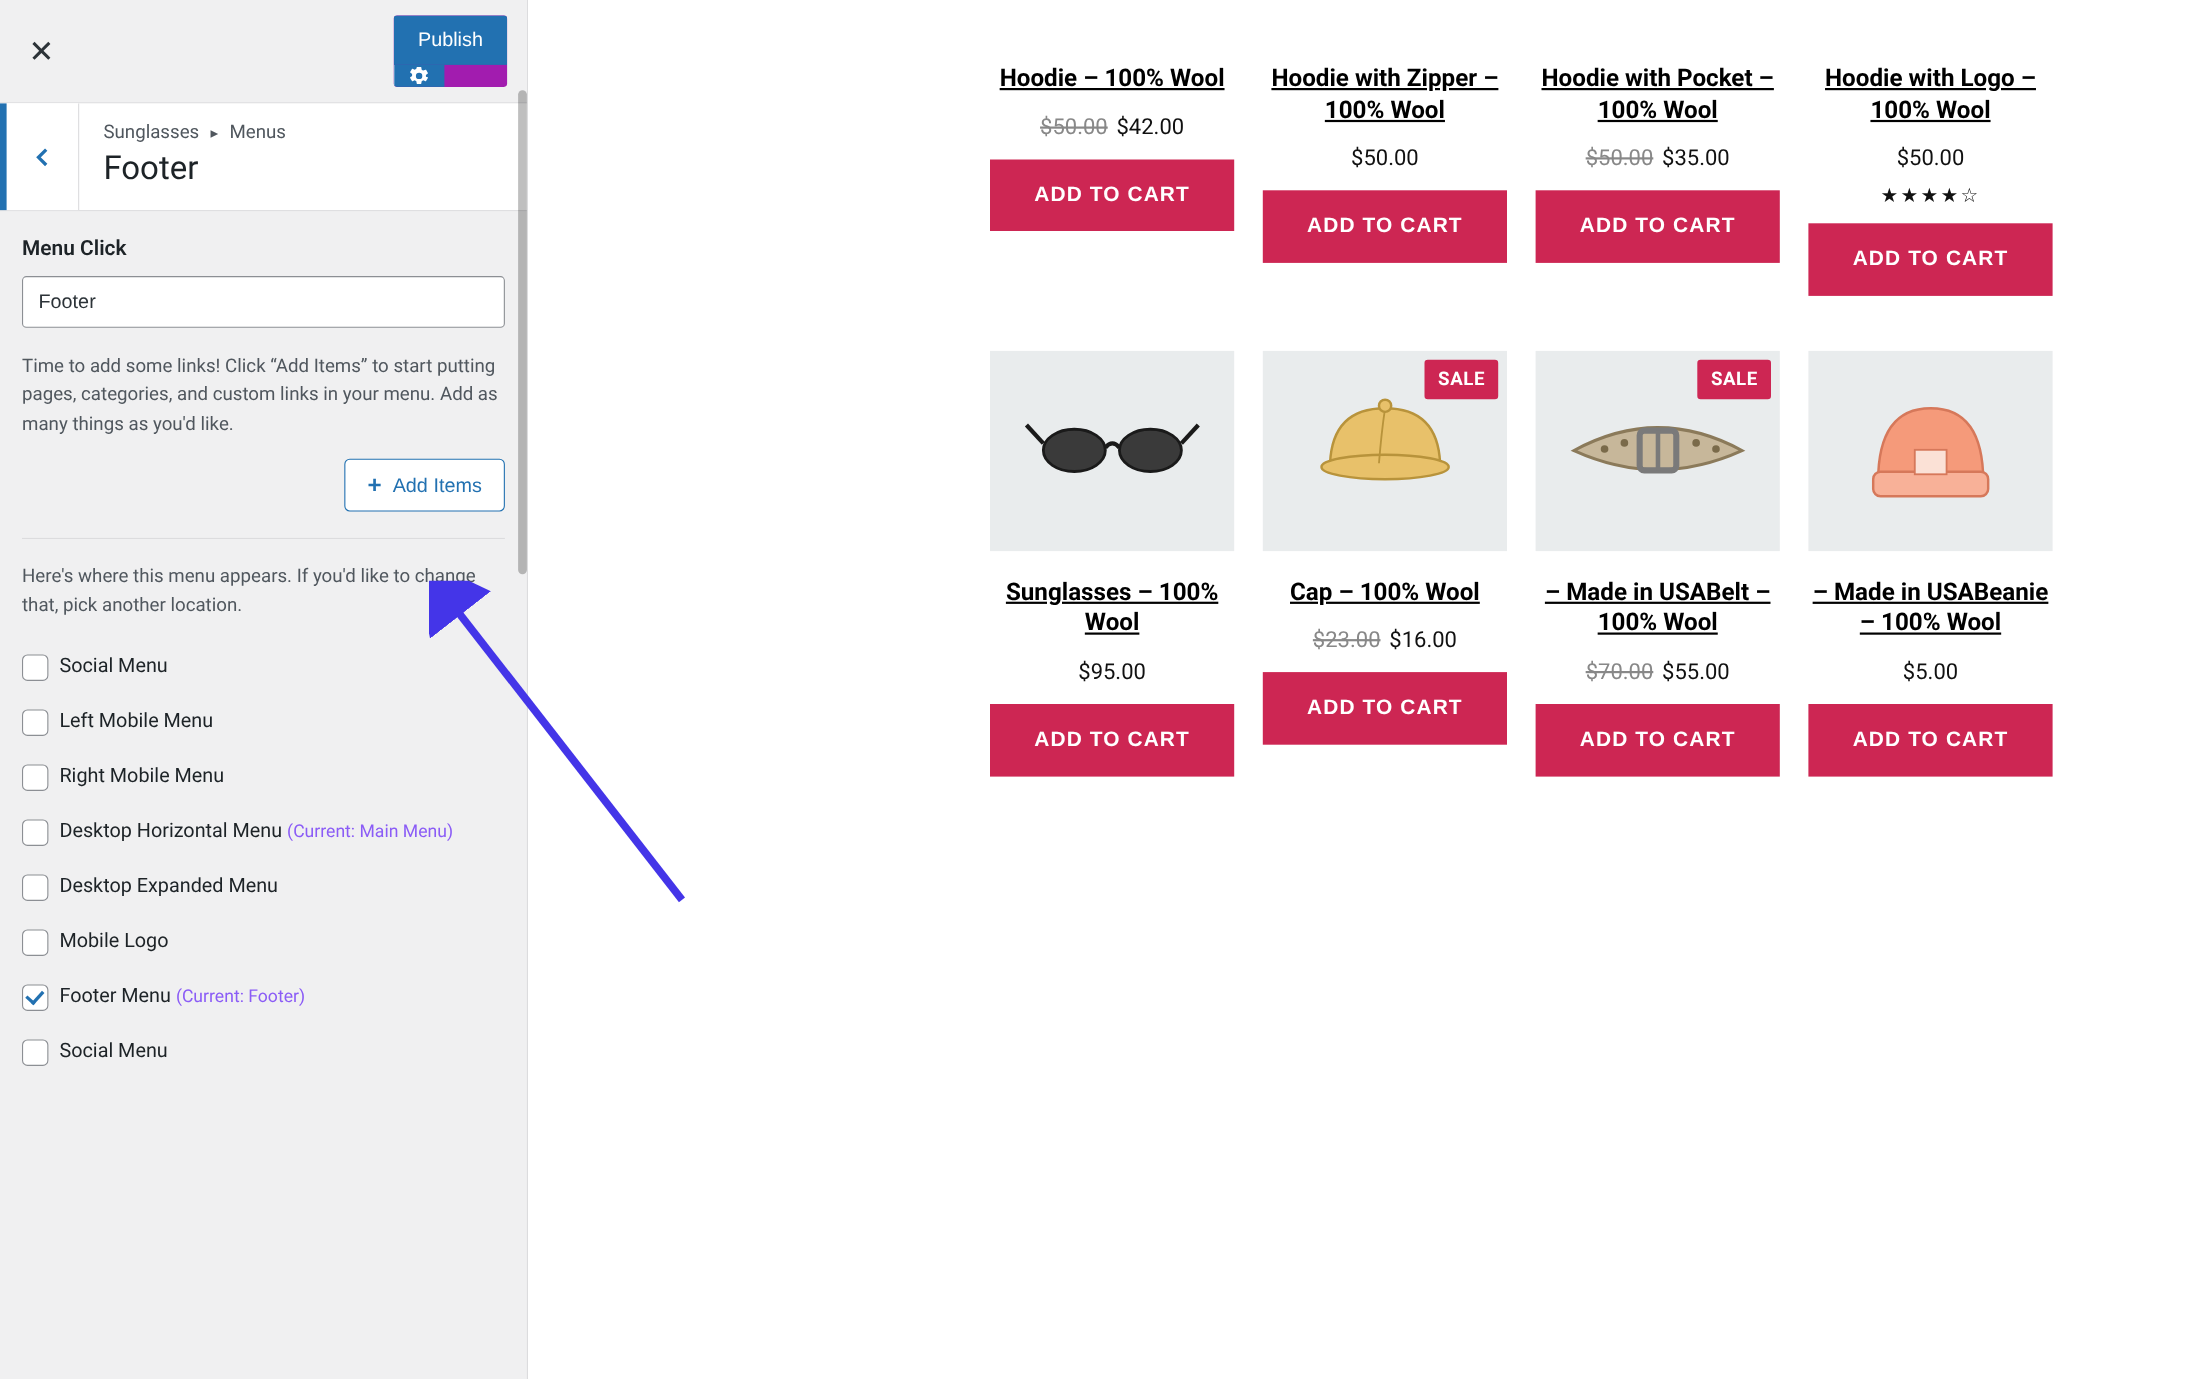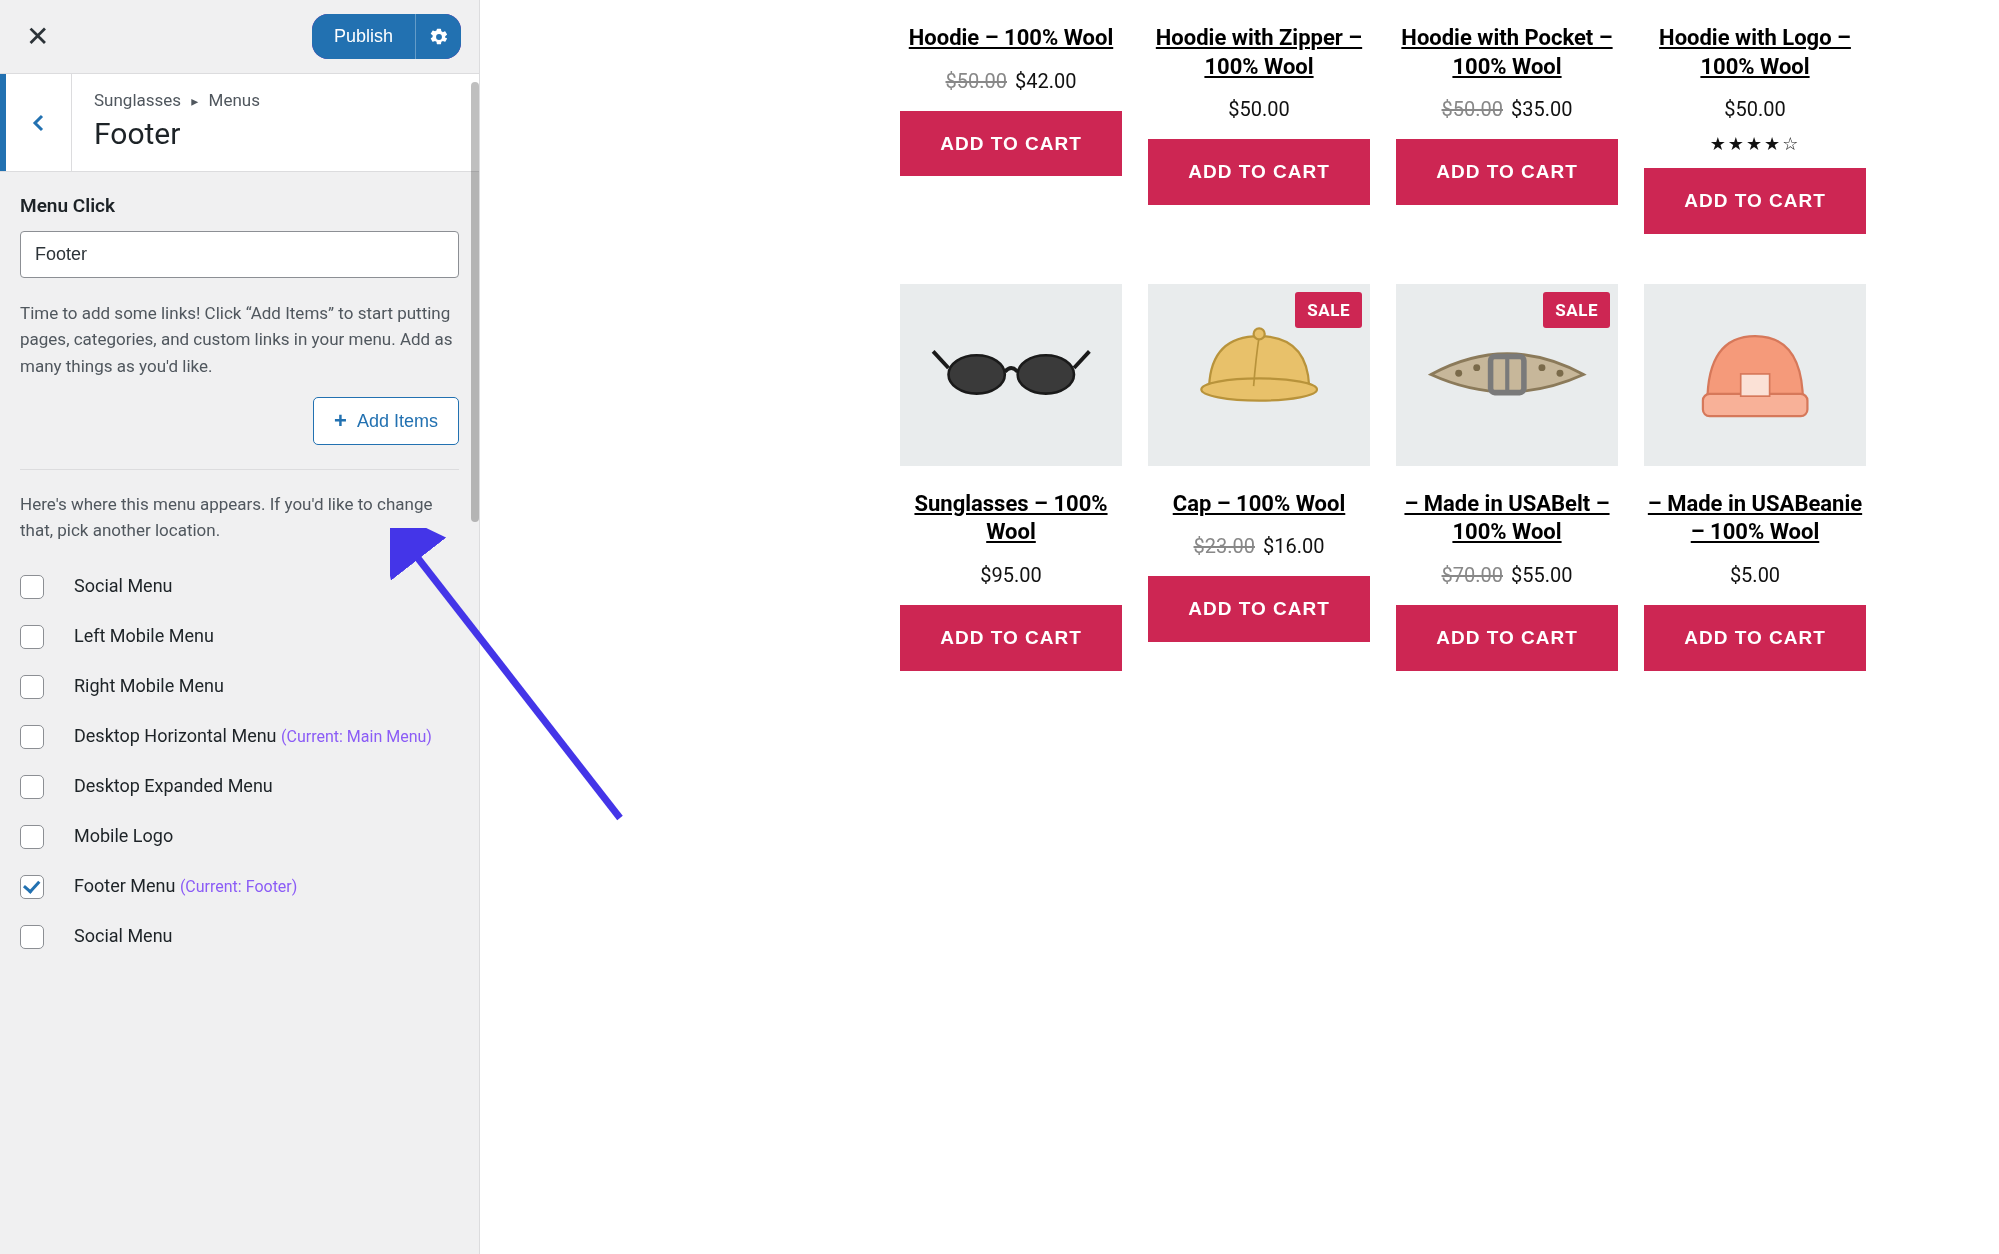--- a/index.html
+++ b/index.html
@@ -47,22 +47,23 @@
       font-size: 28px;
       line-height: 1;
       color: #2c3338;
       cursor: pointer;
       padding: 6px 8px;
     }
     .cz-publish-wrap {
       display: flex;
       align-items: stretch;
       background: #a21caf;
-      border-radius: 16px;
+      border-radius: 3px;
       overflow: hidden;
+      flex-direction: column;
     }
     .cz-publish-btn {
       background: #2271b1;
       color: #fff;
       border: none;
       padding: 12px 22px;
       font-size: 18px;
       font-weight: 500;
       cursor: pointer;
     }
@@ -163,21 +164,21 @@
     }
     .cz-sub {
       font-size: 17px;
       color: #50575e;
       line-height: 1.5;
       margin-bottom: 18px;
     }
     .cz-checkrow {
       display: flex;
       align-items: flex-start;
-      gap: 30px;
+      gap: 10px;
       padding: 12px 0;
       cursor: pointer;
     }
     .cz-checkbox {
       width: 24px;
       height: 24px;
       border: 1.5px solid #8c8f94;
       border-radius: 5px;
       background: #fff;
       flex-shrink: 0;
@@ -209,20 +210,21 @@
       background: #fff;
       padding: 0 40px 80px 420px;
       overflow: hidden;
     }
     .product-grid {
       display: grid;
       grid-template-columns: repeat(4, 222px);
       column-gap: 26px;
       row-gap: 50px;
       align-items: start;
+      margin-top: 34px;
     }
     .product {
       display: flex;
       flex-direction: column;
       align-items: center;
     }
     .product-img {
       width: 222px;
       height: 182px;
       background: #e9eced;

